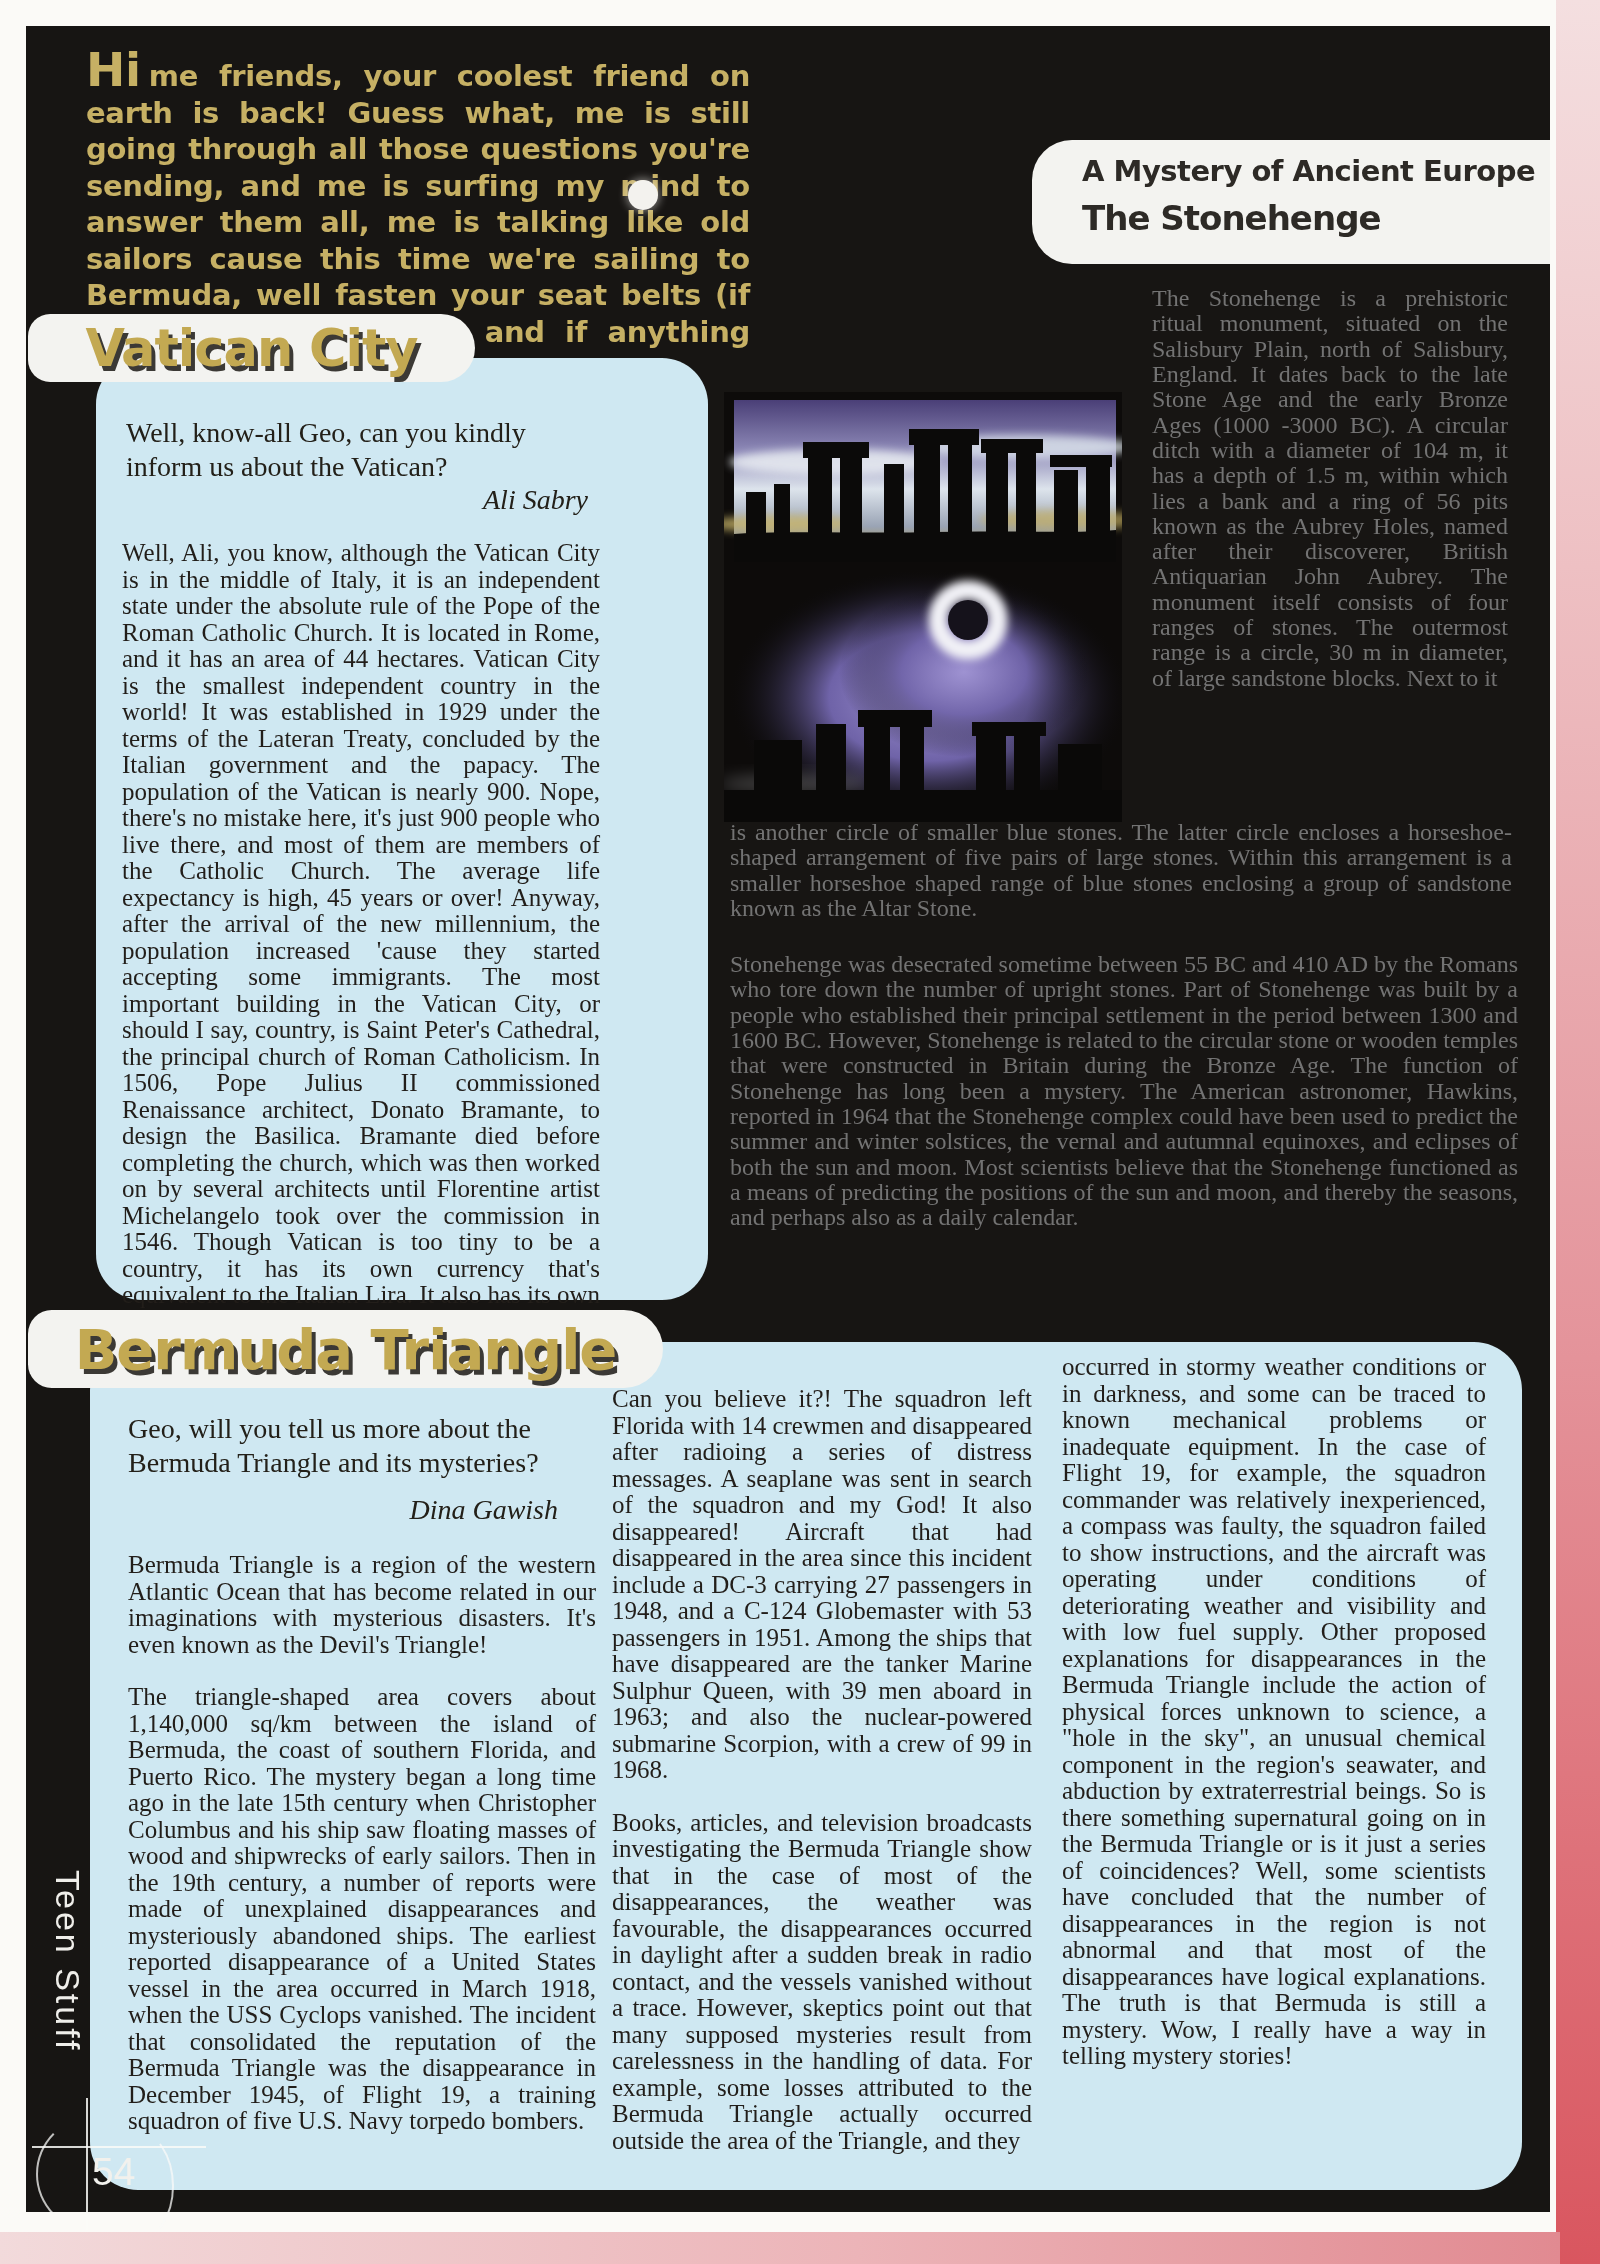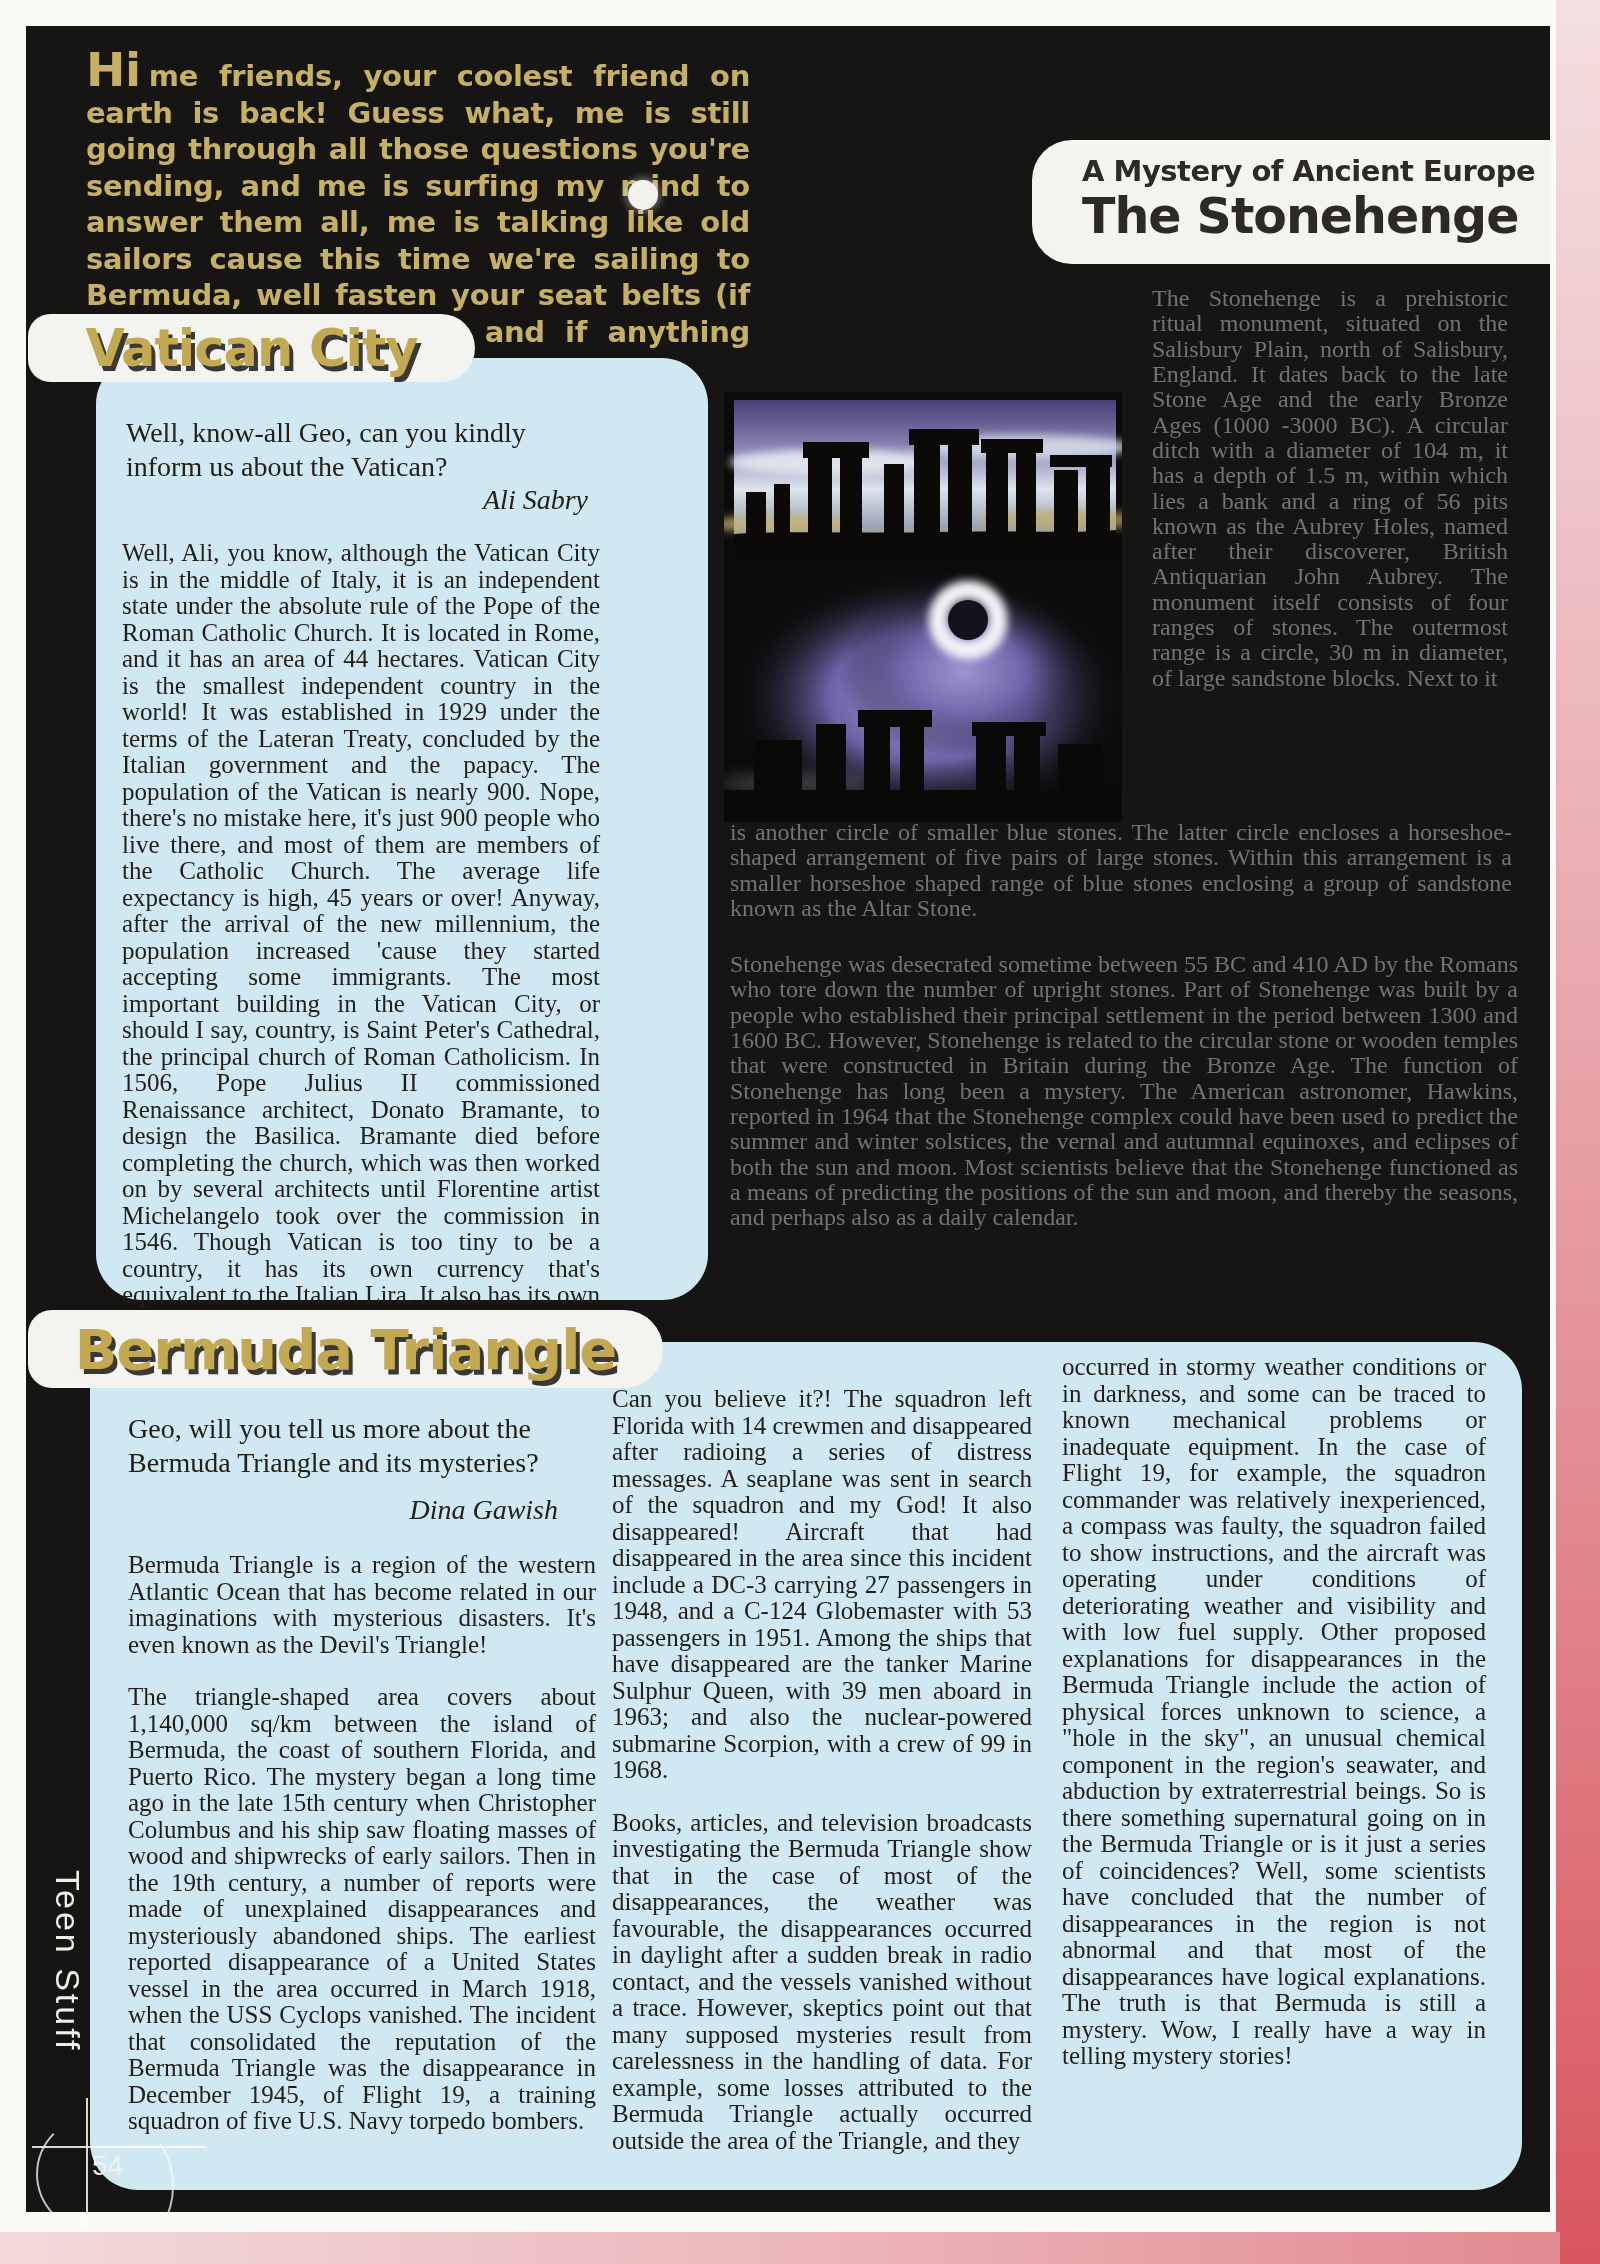--- a/index.html
+++ b/index.html
@@ -18,21 +18,21 @@
     text-align:justify;letter-spacing:-0.3px;}
   .intro .hi{font-size:47px;line-height:0;margin-right:8px;}
   .moon{position:absolute;left:628px;top:180px;width:30px;height:30px;border-radius:50%;
     background:#f3f2ee;box-shadow:0 0 8px 2px rgba(243,242,238,.45);}
 
   
   .sh-header{position:absolute;left:1032px;top:140px;width:518px;height:124px;background:#f3f3f0;
     border-radius:40px 0 0 40px;padding:14px 10px 0 50px;box-sizing:border-box;
     font-family:"DejaVu Sans", sans-serif;font-weight:bold;color:#2d2a26;}
   .sh-kicker{font-size:29px;letter-spacing:-0.5px;}
-  .sh-title{font-size:49px;letter-spacing:-1px;margin-top:0;}
+  .sh-title{font-size:34px;letter-spacing:-1px;margin-top:10px;}
 
   
   .banner{position:absolute;background:#f3f3f0;display:flex;align-items:center;justify-content:center;}
   .vat-banner{left:28px;top:314px;width:447px;height:68px;border-radius:26px 40px 40px 26px;}
   .ber-banner{left:28px;top:1310px;width:635px;height:78px;border-radius:28px 46px 46px 28px;}
   .banner-title{font-family:"DejaVu Sans", sans-serif;font-weight:bold;color:#c3a952;
     text-shadow:4px 5px 0 rgba(43,41,37,.92);letter-spacing:-1px;}
   .vat-banner .banner-title{font-size:51px;}
   .ber-banner .banner-title{font-size:56px;}
 
@@ -64,21 +64,21 @@
   .ber-asker{left:128px;top:1494px;width:430px;}
   .ber-col1{left:128px;top:1552px;width:468px;}
   .ber-col2{left:612px;top:1386px;width:420px;}
   .ber-col3{left:1062px;top:1354px;width:424px;}
 
   
   .spine{position:absolute;left:48px;top:1870px;height:300px;color:#efeeea;
     font-family:"Liberation Sans", sans-serif;font-size:34px;letter-spacing:3px;
     writing-mode:vertical-rl;text-orientation:sideways;}
   .pagenum{position:absolute;left:92px;top:2150px;color:#f2f1ed;
-    font-family:"Liberation Sans", sans-serif;font-size:28px;}
+    font-family:"Liberation Sans", sans-serif;font-size:39px;}
   .hline{position:absolute;left:32px;top:2146px;width:174px;height:2px;background:rgba(250,250,248,.85);}
   .vline{position:absolute;left:86px;top:2098px;width:2px;height:132px;background:rgba(250,250,248,.85);}
   .arc{position:absolute;border:2px solid transparent;border-radius:50%;}
   .arc-left{left:36px;top:2116px;width:112px;height:112px;border-left-color:rgba(250,250,248,.75);}
   .arc-right{left:98px;top:2130px;width:72px;height:108px;border-right-color:rgba(250,250,248,.75);}
 </style>
 </head>
 <body>
 
 <div class="canvas">

